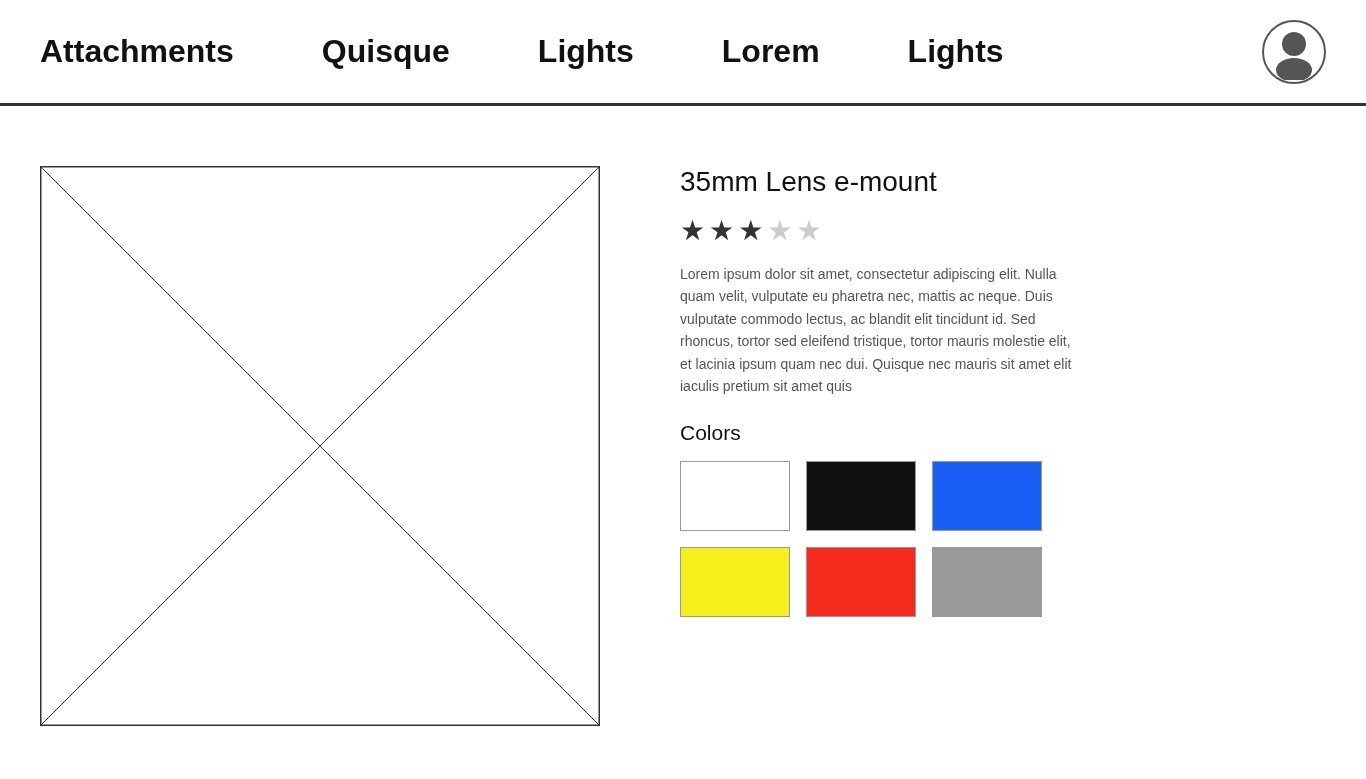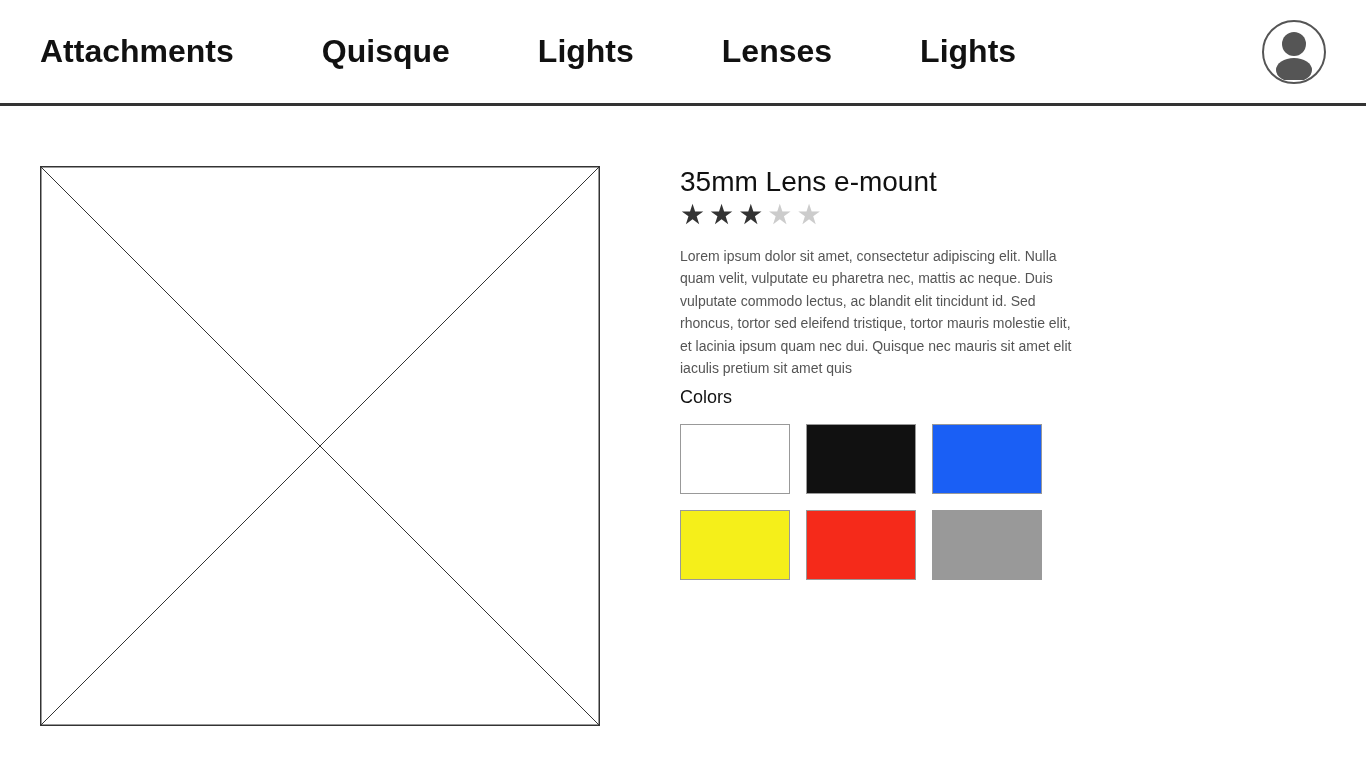--- a/index.html
+++ b/index.html
@@ -75,20 +75,21 @@
 
     .image-placeholder svg {
       width: 100%;
       height: 100%;
     }
 
     
     .product-details {
       display: flex;
       flex-direction: column;
+      gap: 16px;
       max-width: 400px;
     }
 
     .product-title {
       font-size: 28px;
       font-weight: normal;
       color: #111;
     }
 
     .stars-container {
@@ -105,29 +106,28 @@
     }
 
     .star-empty {
       color: #ccc;
     }
 
     .product-description {
       font-size: 14px;
       color: #555;
       line-height: 1.6;
-      margin-top: 14px;
     }
 
     .colors-section {
       margin-top: 8px;
     }
 
     .colors-title {
-      font-size: 18px;
+      font-size: 21px;
       font-weight: normal;
       color: #111;
       margin-bottom: 16px;
     }
 
     .colors-grid {
       display: grid;
       grid-template-columns: repeat(3, 110px);
       grid-template-rows: repeat(2, 70px);
       gap: 16px 16px;
@@ -141,21 +141,21 @@
     }
   </style>
 </head>
 <body>
 
 <header class="header">
   <nav class="nav-links">
     <a class="nav-item">Attachments</a>
     <a class="nav-item">Quisque</a>
     <a class="nav-item">Lights</a>
-    <a class="nav-item">Lenses</a>
+    <a class="nav-item">Lorem</a>
     <a class="nav-item">Lights</a>
   </nav>
   <div class="avatar-container">
     <svg class="avatar-svg" viewBox="0 0 56 56" xmlns="http://www.w3.org/2000/svg">
       <circle cx="28" cy="20" r="12" fill="#555"></circle>
       <ellipse cx="28" cy="46" rx="18" ry="12" fill="#555"></ellipse>
     </svg>
   </div>
 </header>
 

